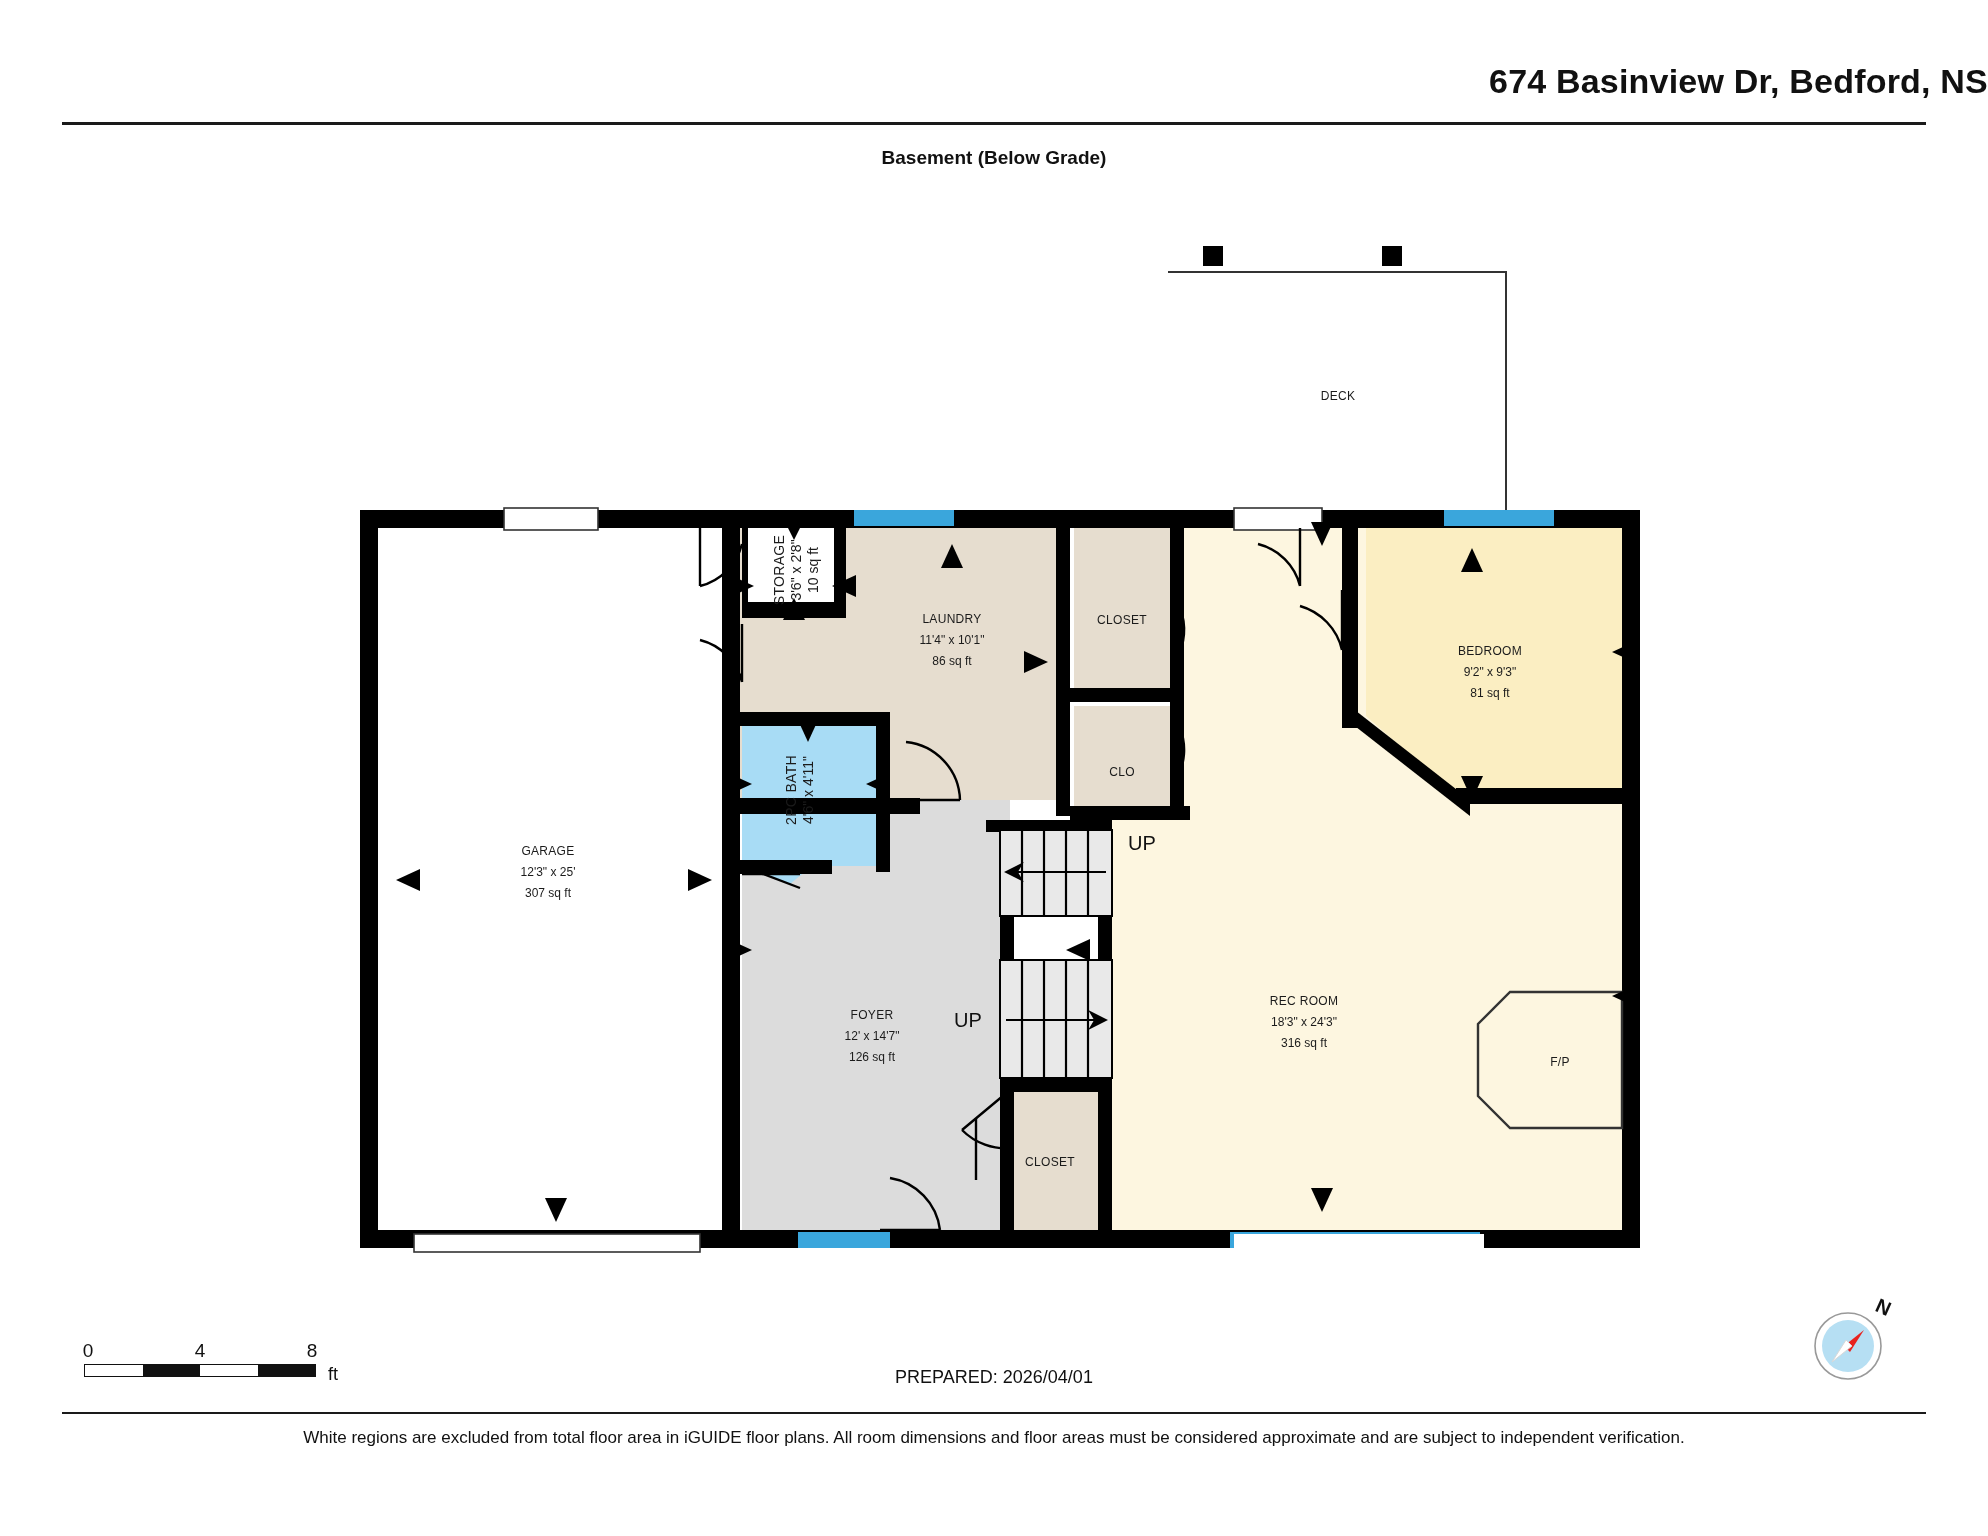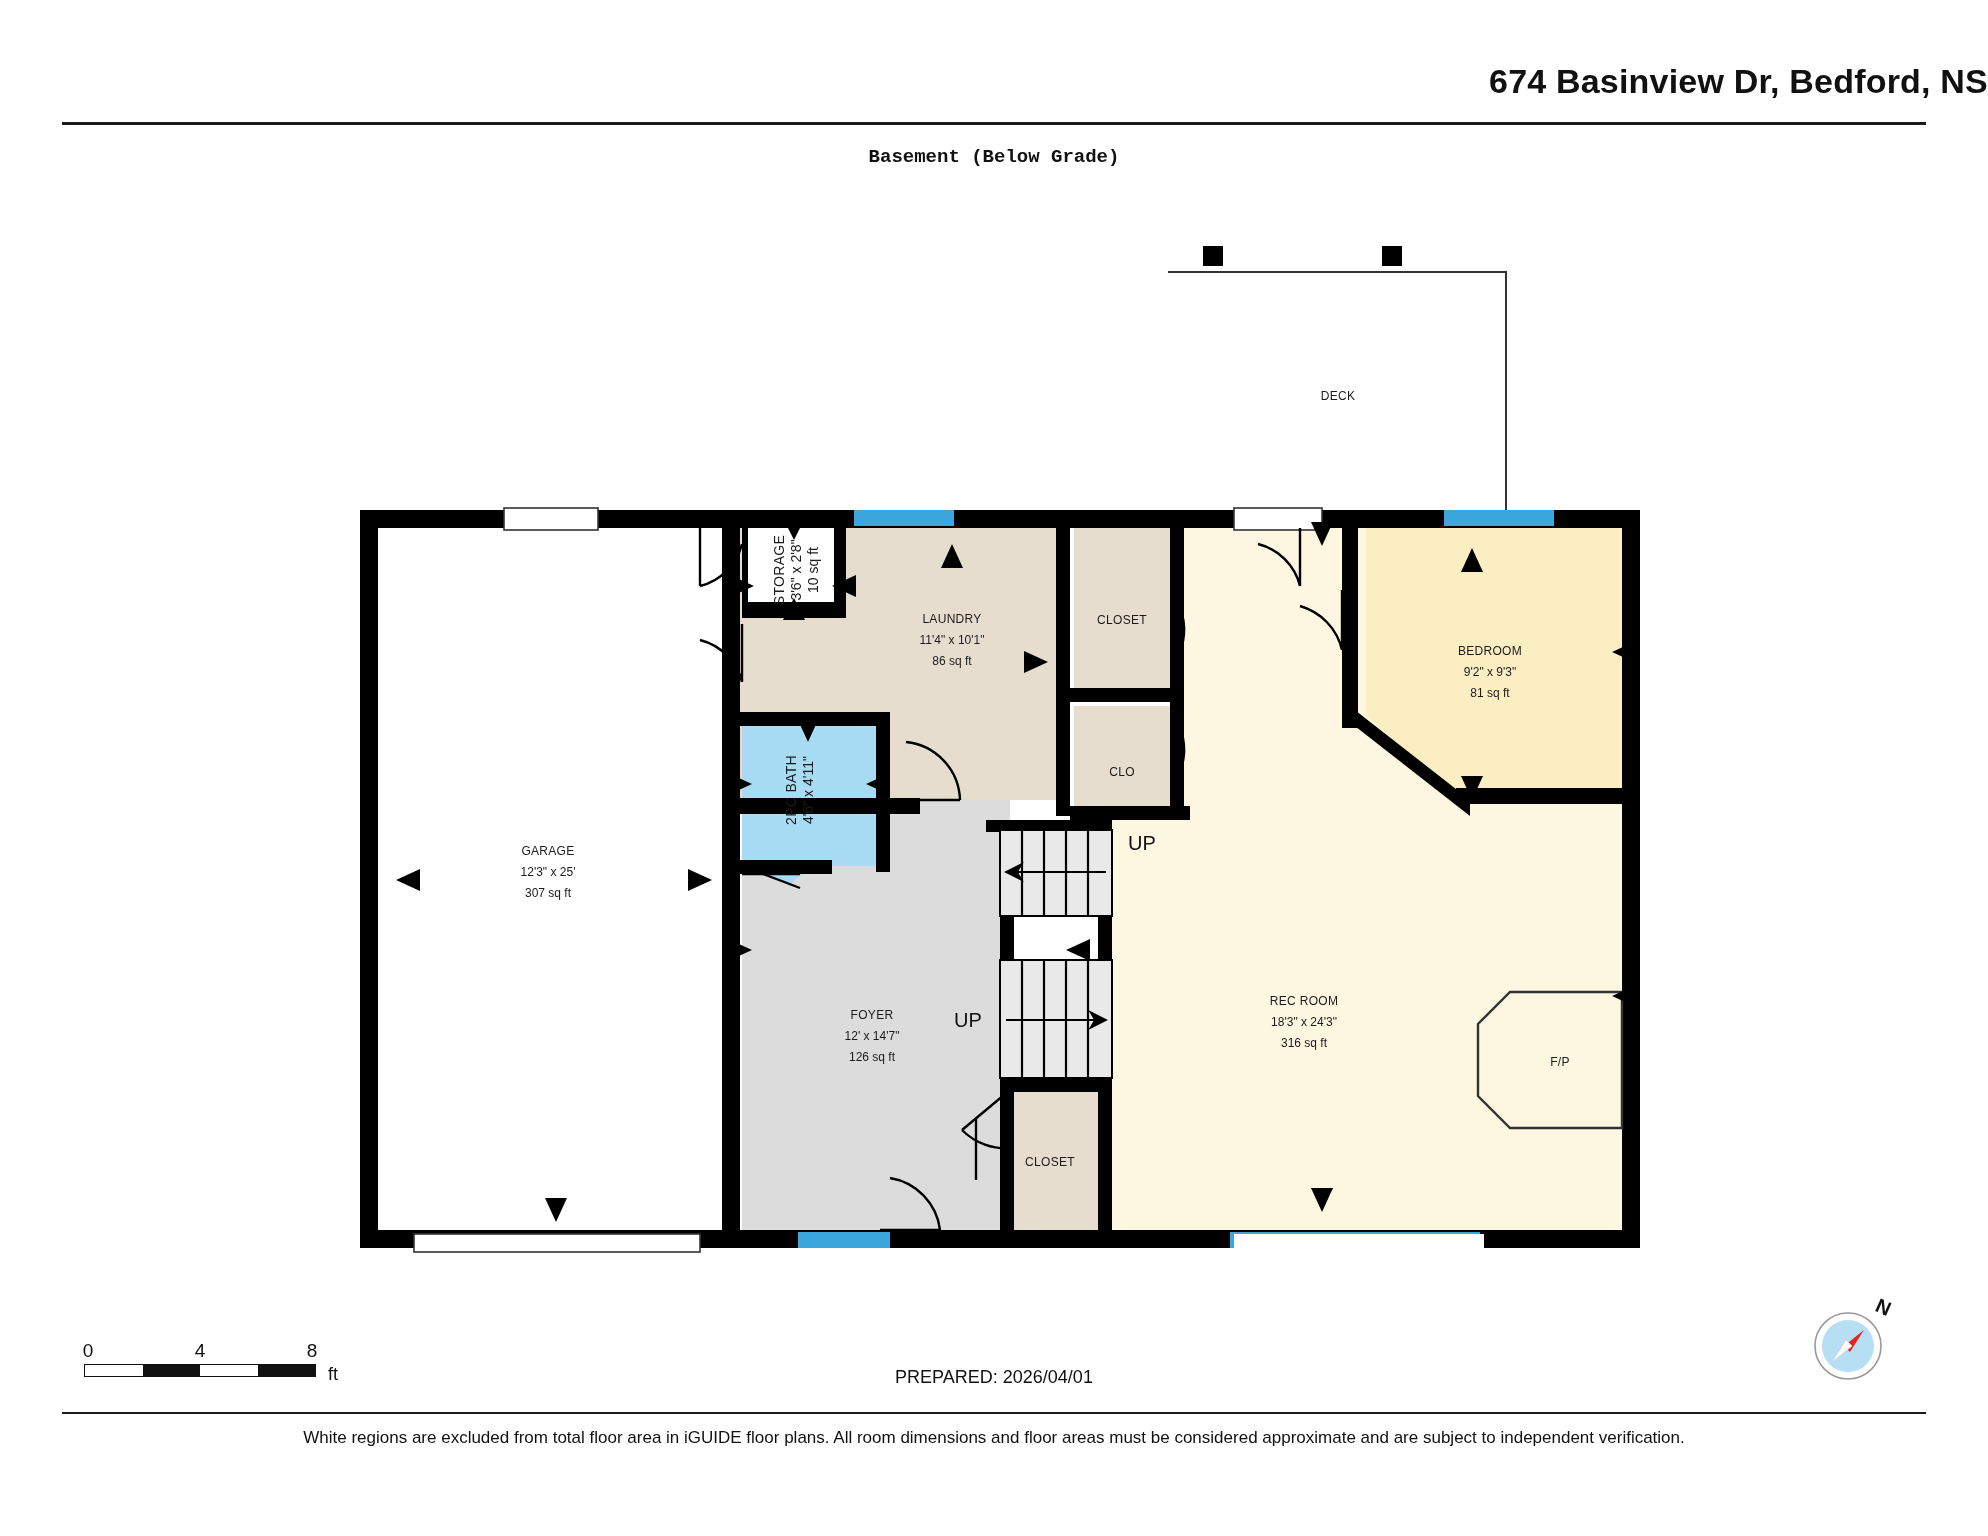--- a/index.html
+++ b/index.html
@@ -15,21 +15,21 @@
   
   #page-title {
     position:absolute; top:62px; left:0; width:100%;
     text-align:right; font-size:34px; font-weight:bold;
     letter-spacing:.2px;
   }
   #title-rule {
     position:absolute; top:122px; left:62px; width:1864px; height:3px;
     background:#1a1a1a;
   }
-  #summary { position:absolute; top:142px; left:0; width:100%;font-family:Liberation Mono, monospace; }
+  #summary { position:absolute; top:142px; left:0; width:100%; }
   #summary-inner {
     display:flex; justify-content:center; gap:18px;
     font-size:19px; line-height:31px;
   }
   #summary-label { font-weight:bold; padding-top:0; white-space:nowrap; }
   #summary-values div { white-space:nowrap; }
 
   
   #plan { position:absolute; left:0; top:0; width:1988px; height:1536px; }
   .lbl {

